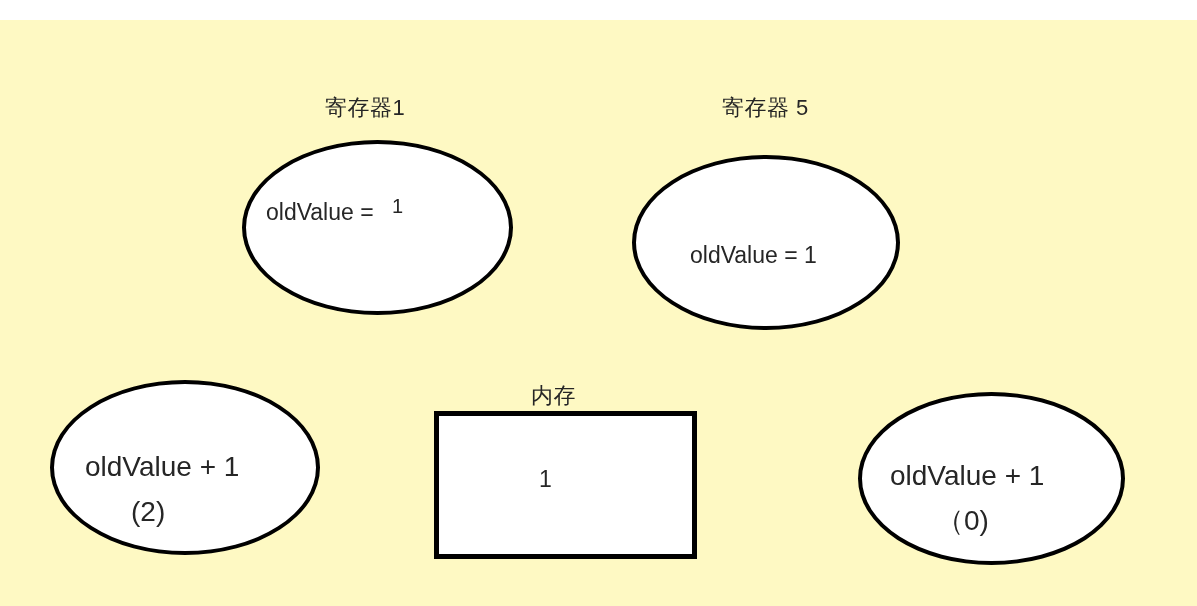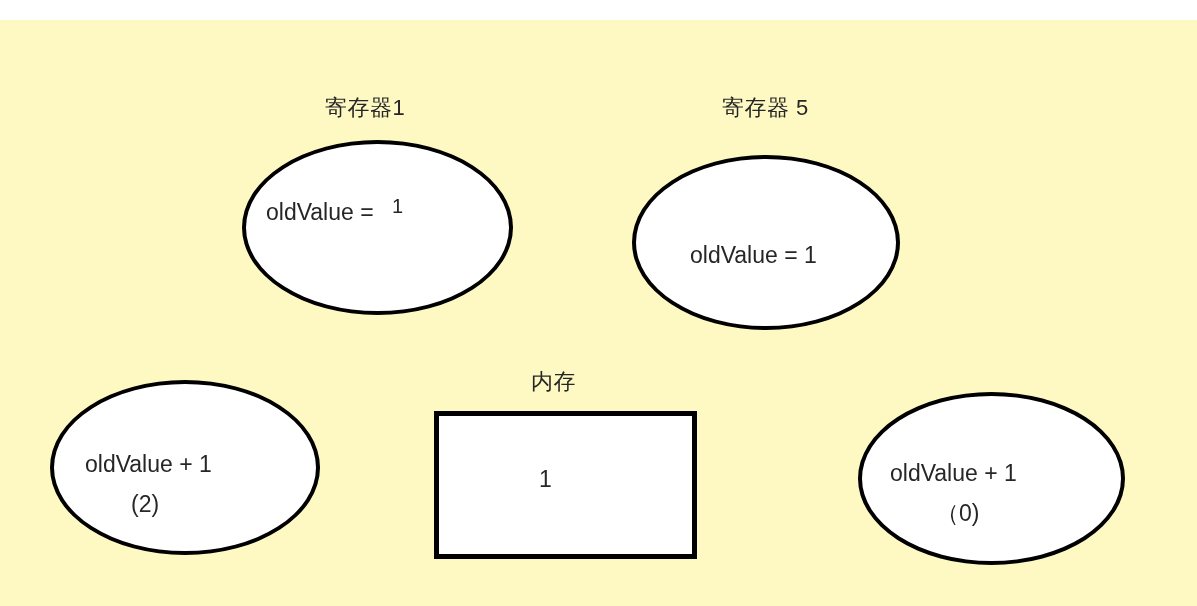--- a/index.html
+++ b/index.html
@@ -49,21 +49,21 @@
   }
   .superscript-val {
     font-size: 20px;
     position: relative;
     top: -7px;
     padding-left: 12px;
   }
   .stacked {
     position: absolute;
     color: #262626;
-    font-size: 23px;
+    font-size: 28px;
     line-height: 1.05;
     white-space: pre;
   }
   .stacked .line2 {
     display: block;
     padding-left: 46px;
     padding-top: 16px;
   }
 </style>
 </head>
@@ -76,21 +76,21 @@
   <div class="node ellipse" style="left:242px; top:120px; width:271px; height:175px;"></div>
 
   <div class="label body-text" style="left:266px; top:178px;"><span>oldValue = </span><span class="superscript-val">1</span></div>
 
   <div class="label cjk-label" style="left:722px; top:74px;">寄存器 5</div>
 
   <div class="node ellipse" style="left:632px; top:135px; width:268px; height:175px;"></div>
 
   <div class="label body-text" style="left:690px; top:221px;">oldValue = 1</div>
 
-  <div class="label cjk-label" style="left:531px; top:348px;">内存</div>
+  <div class="label cjk-label" style="left:531px; top:362px;">内存</div>
 
   <div class="node rect" style="left:434px; top:391px; width:263px; height:148px;"></div>
 
   <div class="label mem-value" style="left:539px; top:445px;">1</div>
 
   <div class="node ellipse" style="left:50px; top:360px; width:270px; height:175px;"></div>
 
   <div class="stacked" style="left:85px; top:432px;"><span>oldValue + 1</span><span class="line2">(2)</span></div>
 
   <div class="node ellipse" style="left:858px; top:372px; width:267px; height:173px;"></div>

